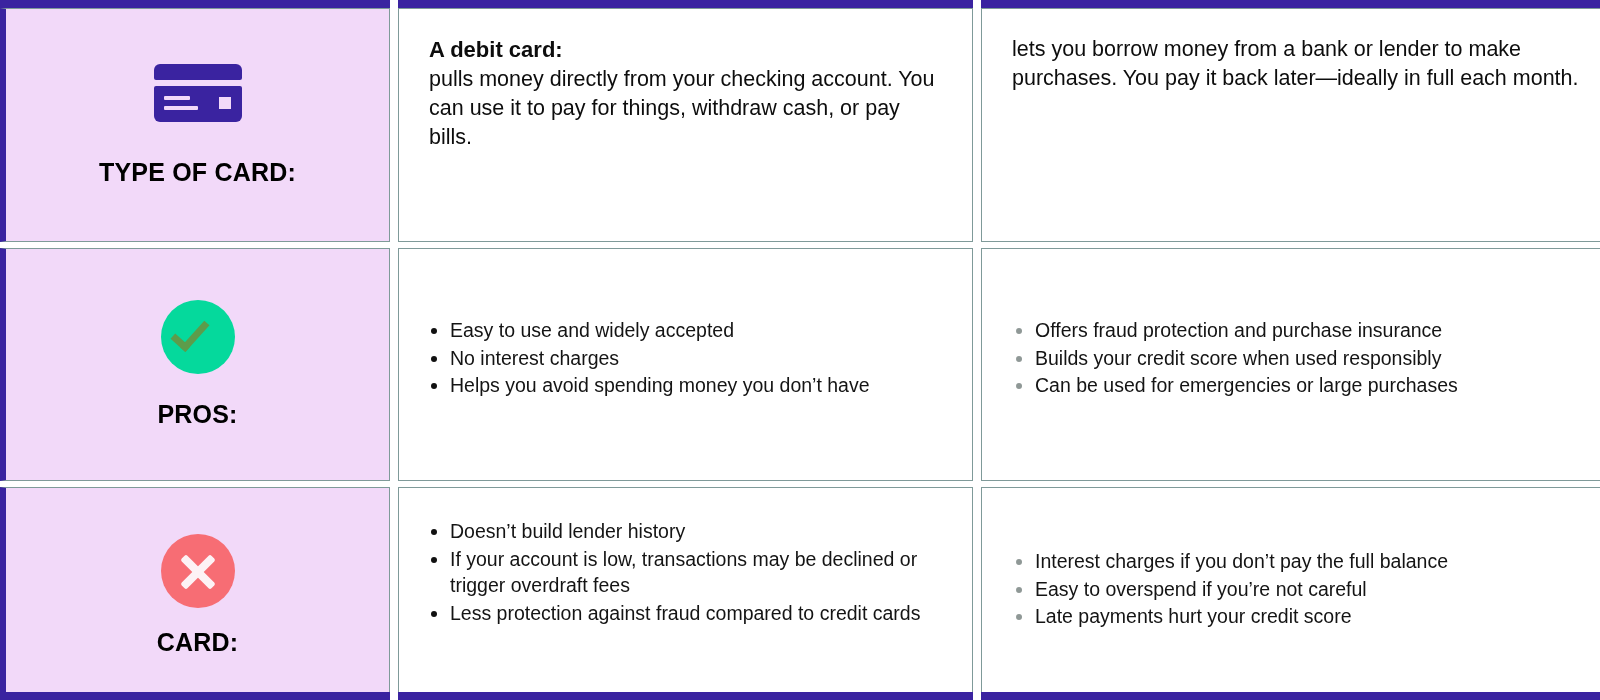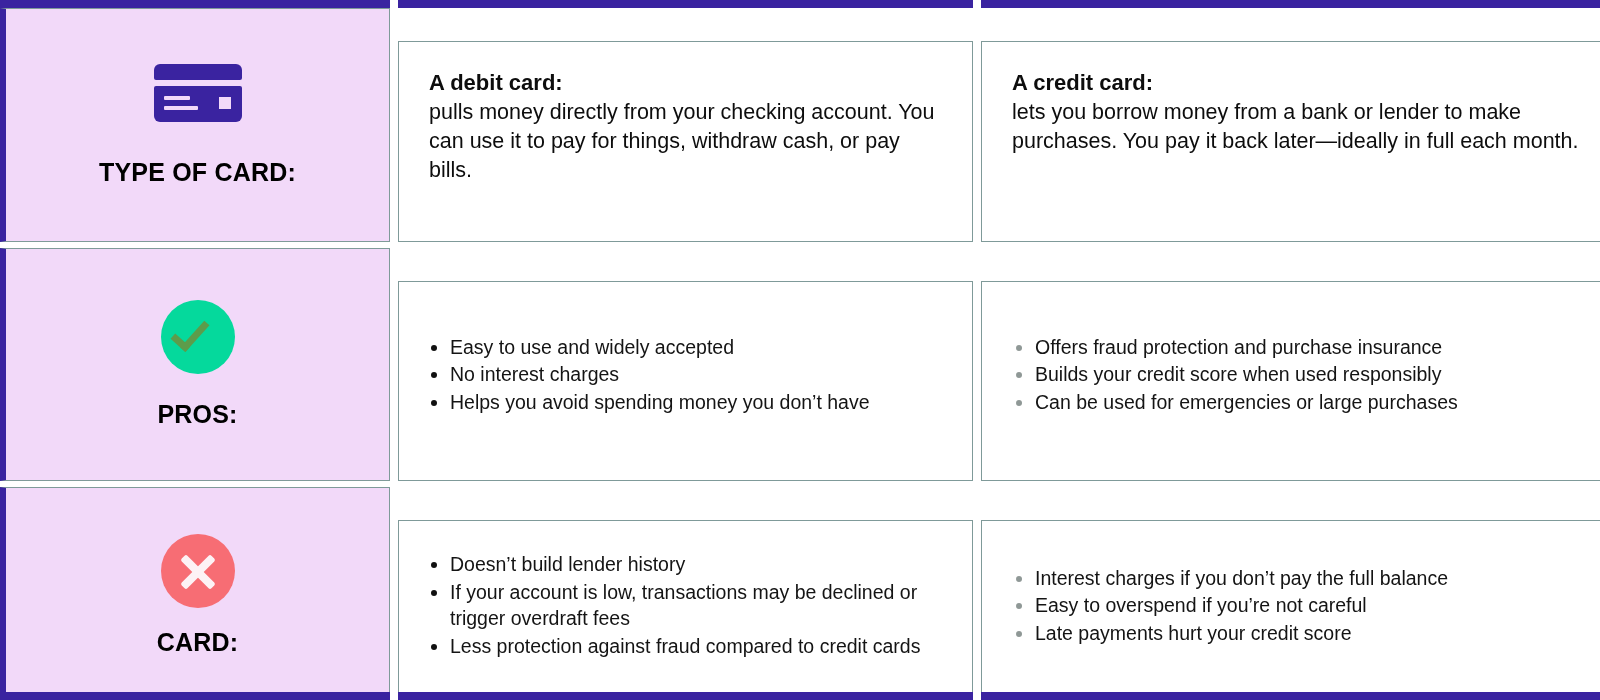--- a/index.html
+++ b/index.html
@@ -152,21 +152,20 @@
     height: 8px;
     background: #fdf2f5;
     border-radius: 2px;
   }
   .x-icon .bar.a { transform: rotate(45deg); }
   .x-icon .bar.b { transform: rotate(-45deg); }
 
   
   .cell.content {
     padding: 26px 30px 12px 30px;
-    margin-top: 33px;
   }
   .cell.content.credit { padding-left: 30px; }
 
   .lead {
     font-size: 21.5px;
     line-height: 29px;
     color: #0d0d0d;
   }
   .lead .head {
     font-weight: bold;
@@ -237,21 +236,20 @@
 
     <div class="cell content debit">
       <div class="lead">
         <span class="head">A debit card:</span>
         <span>pulls money directly from your checking account. You can use it to pay for things, withdraw cash, or pay bills.</span>
       </div>
     </div>
 
     <div class="cell content credit">
       <div class="lead">
-        <span class="head">A credit card:</span>
         <span>lets you borrow money from a bank or lender to make purchases. You pay it back later—ideally in full each month.</span>
       </div>
     </div>
 
     <div class="cell label-cell row-pros">
       <div class="check-icon">
         <div class="mark"></div>
       </div>
       <div class="label-text">PROS:</div>
     </div>

